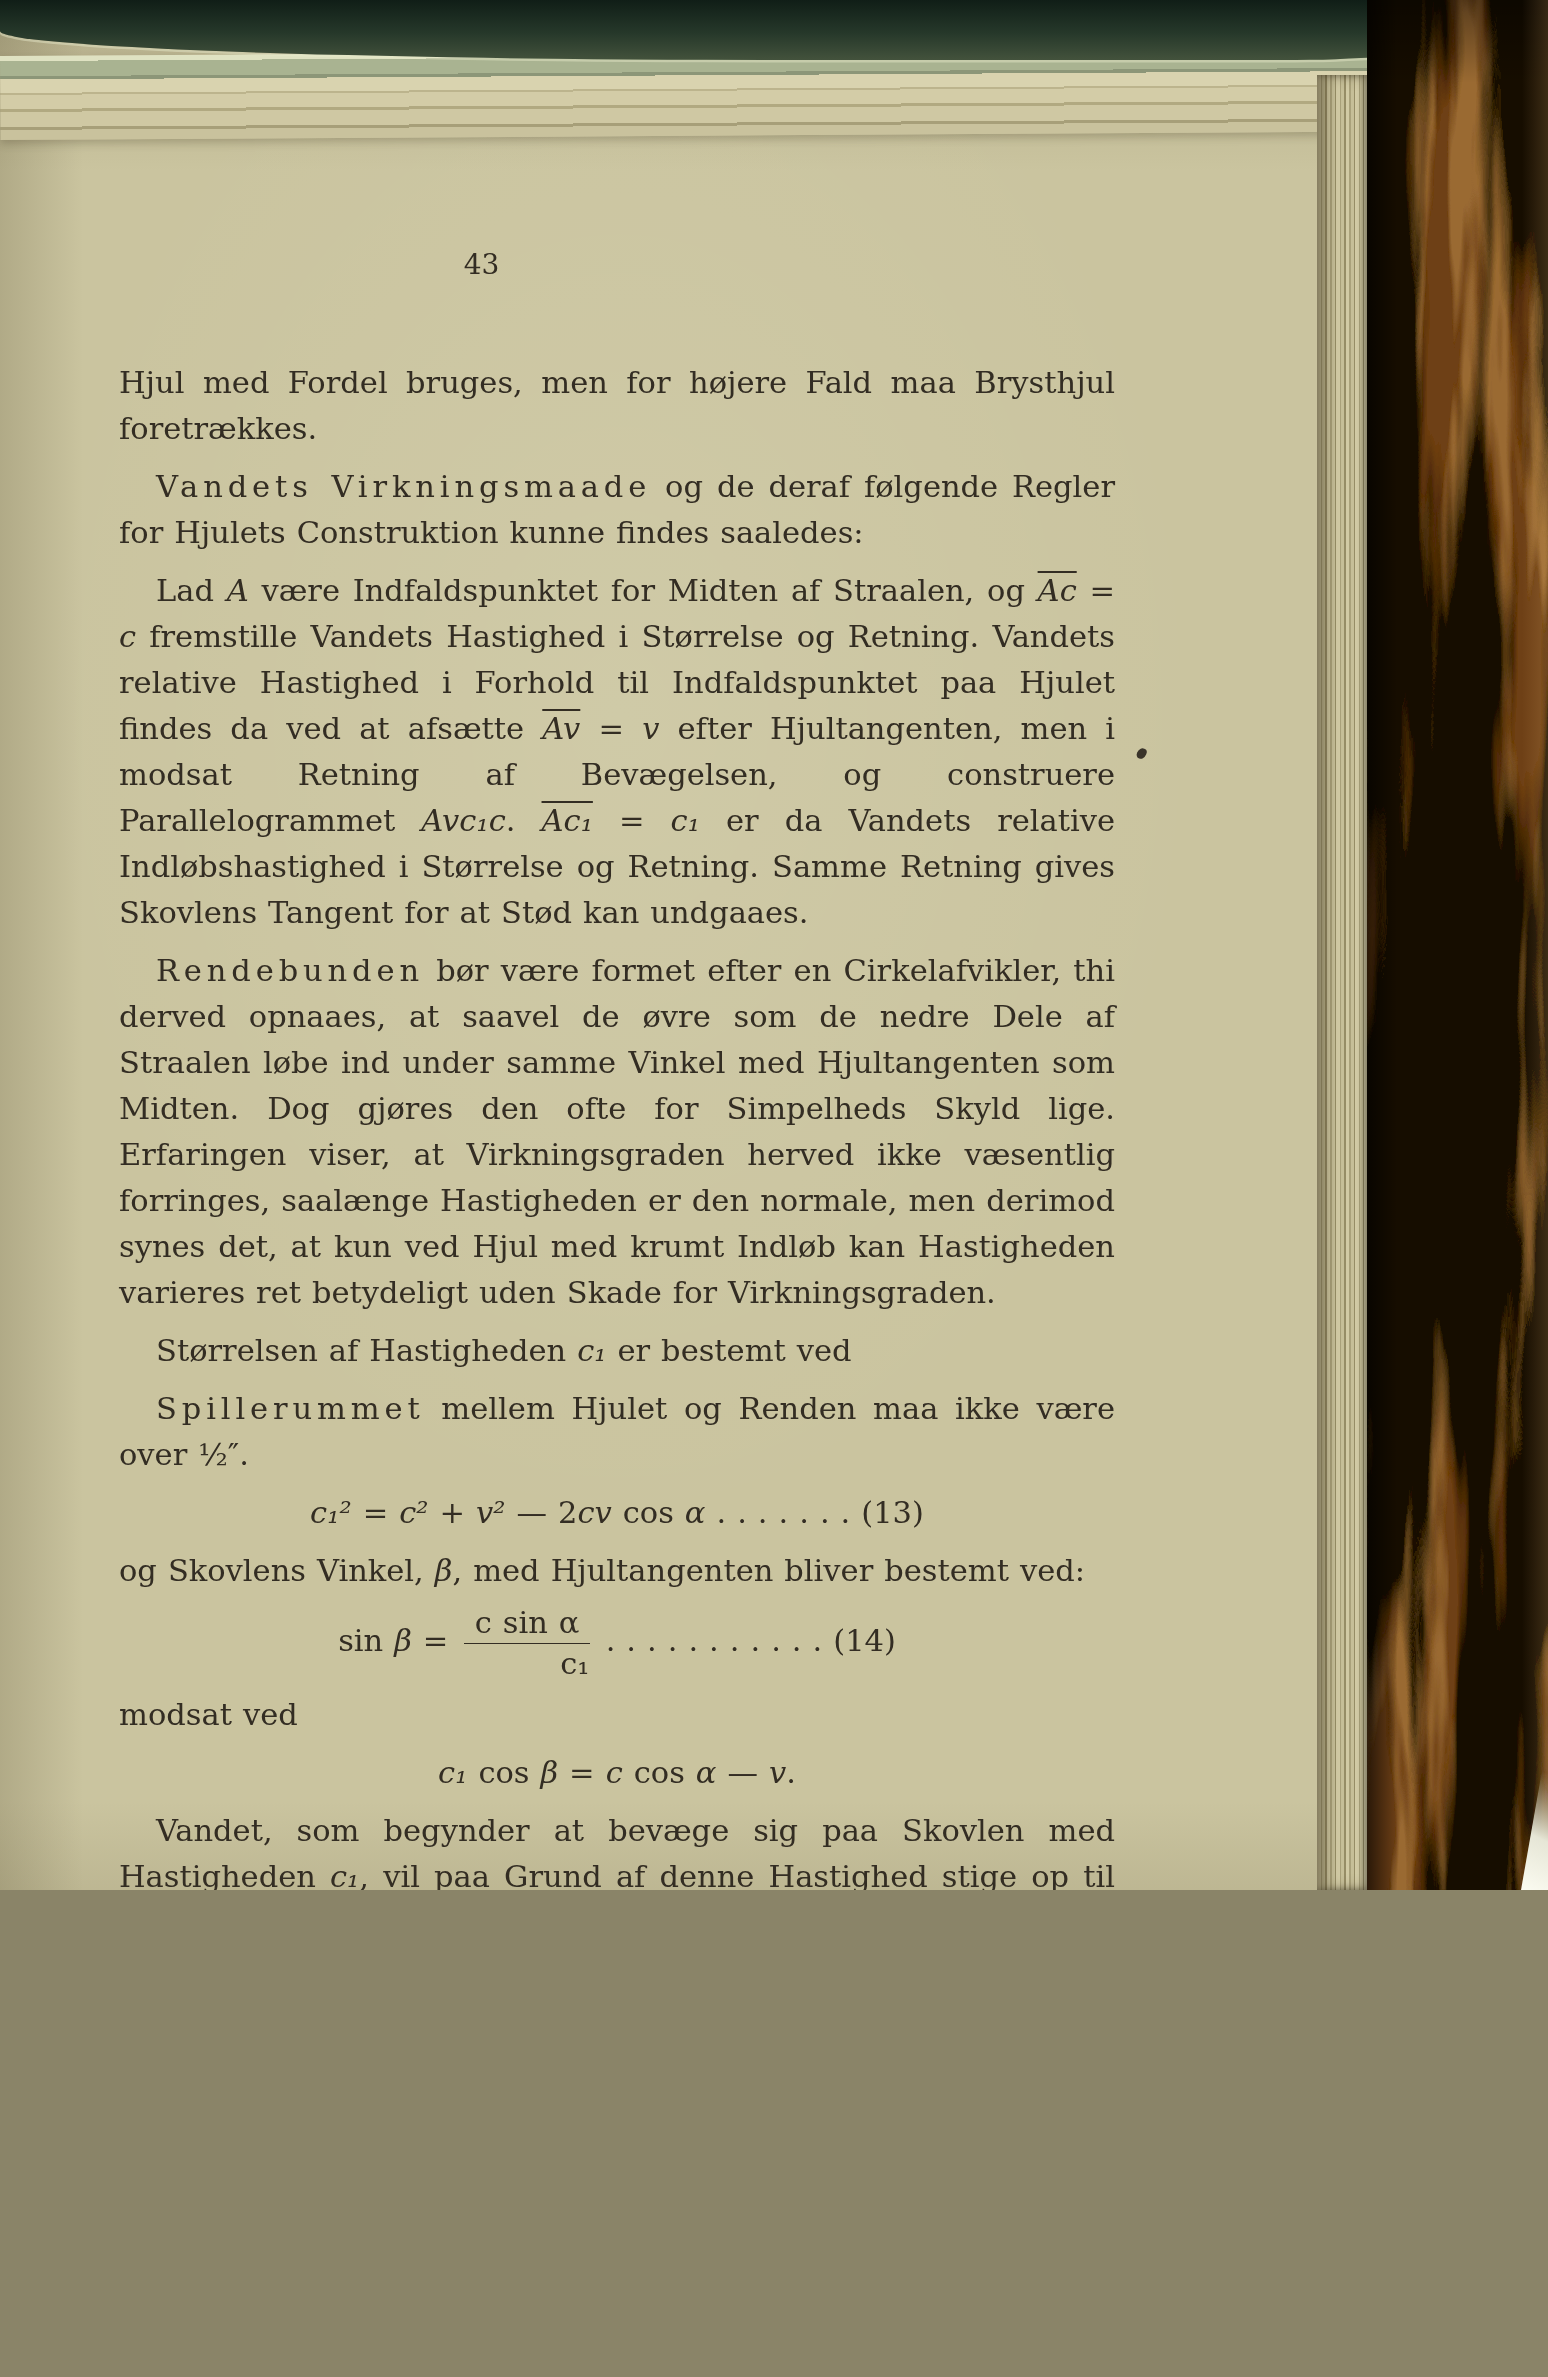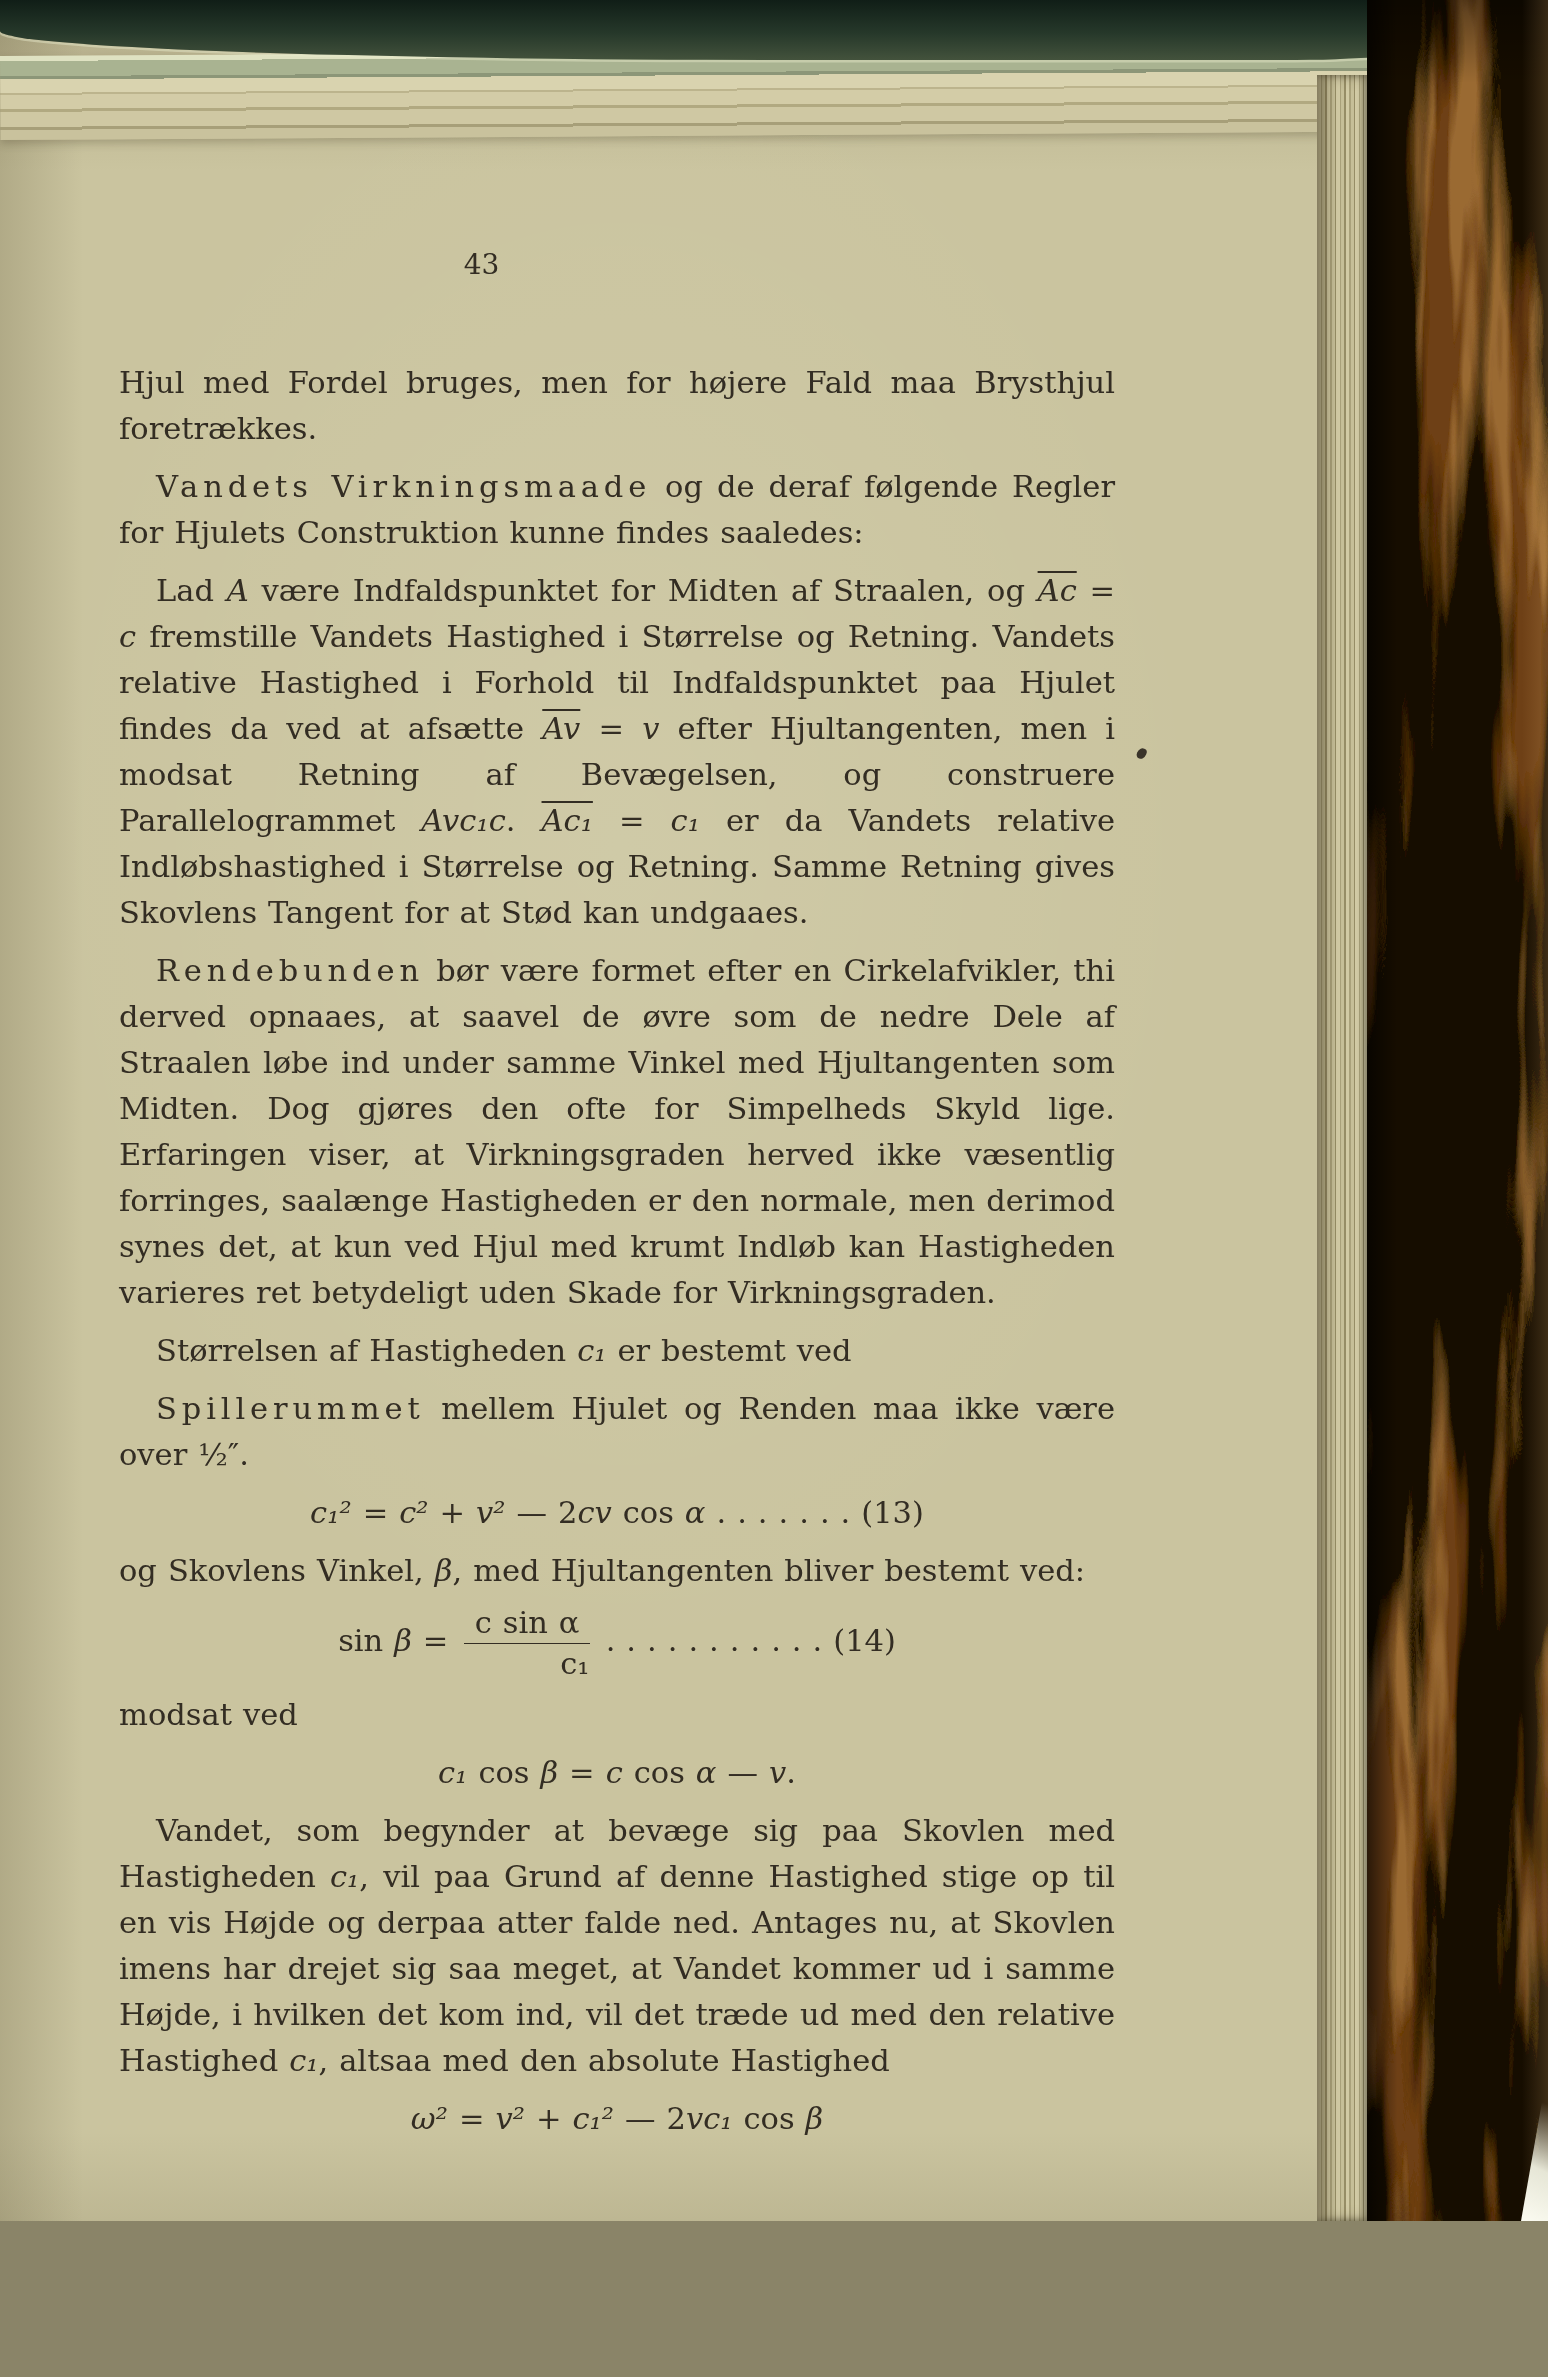--- a/index.html
+++ b/index.html
@@ -4,21 +4,21 @@
 <title>Scanned book page 43</title>
 <style>
   *{box-sizing:border-box;}
   html,body{margin:0;padding:0;}
   body{
     width:1549px;height:2377px;position:relative;overflow:hidden;
     font-family:"DejaVu Serif", serif;
     background:#8a8468;
   }
   .canvas{
-    position:absolute;inset:0;width:1549px;height:2221px;overflow:hidden;
+    position:absolute;inset:0;width:1549px;height:1890px;overflow:hidden;
     background:var(--page_bg,#cac49f);
     color:var(--ink,#332d23);
   }
   
   .vignette{
     position:absolute;inset:0;z-index:1;pointer-events:none;
     background:
       radial-gradient(954px 1335px at 40% 38%, rgba(255,255,238,0.10), rgba(0,0,0,0) 62%),
       linear-gradient(90deg, rgba(75,66,38,0.20), rgba(0,0,0,0) 83px),
       linear-gradient(270deg, rgba(75,66,38,0.26), rgba(0,0,0,0) 210px),

